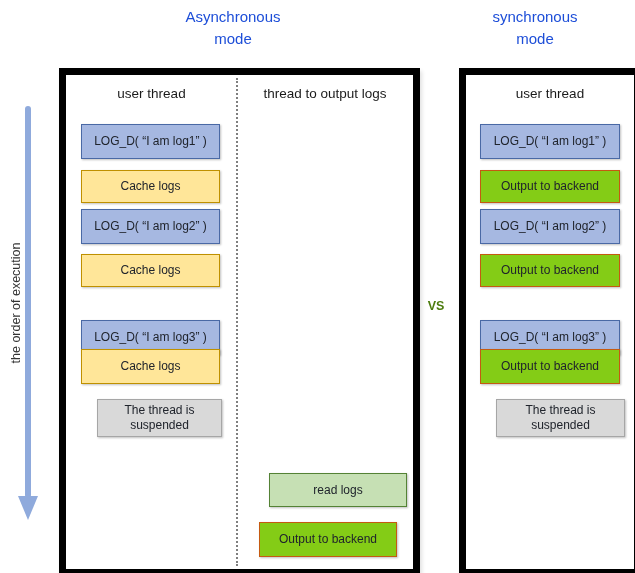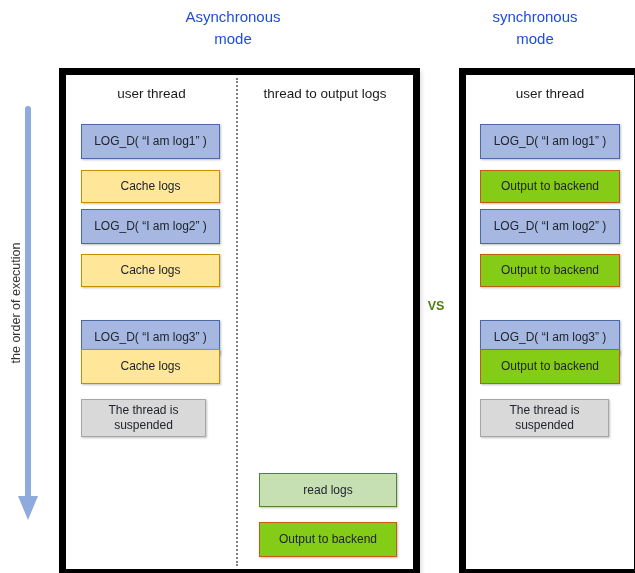--- a/index.html
+++ b/index.html
@@ -100,25 +100,25 @@
   .suspended { background: #D9D9D9; border-color: #A6A6A6; }
 
   
   .a-user { left: 15px; width: 139px; }
   .a-b1 { top: 49px;  height: 35px; }
   .a-b2 { top: 95px;  height: 33px; }
   .a-b3 { top: 134px; height: 35px; }
   .a-b4 { top: 179px; height: 33px; }
   .a-b5 { top: 229px; height: 35px; margin-top: 16px; }
   .a-b6 { top: 274px; height: 35px; }
-  .a-b7 { top: 324px; height: 38px; width: 125px; }
+  .a-b7 { top: 324px; height: 38px; width: 125px; margin-left: 16px; }
 
   
   .a-out { left: 193px; width: 138px; }
-  .a-o1 { top: 398px; height: 34px; }
+  .a-o1 { top: 398px; height: 34px; margin-left: 10px; }
   .a-o2 { top: 447px; height: 35px; }
 
   
   .s-user { left: 14px; width: 140px; }
   .s-b7 { width: 129px; }
 
   .vs-label {
     position: absolute;
     left: 424px; top: 299px;
     width: 24px;

